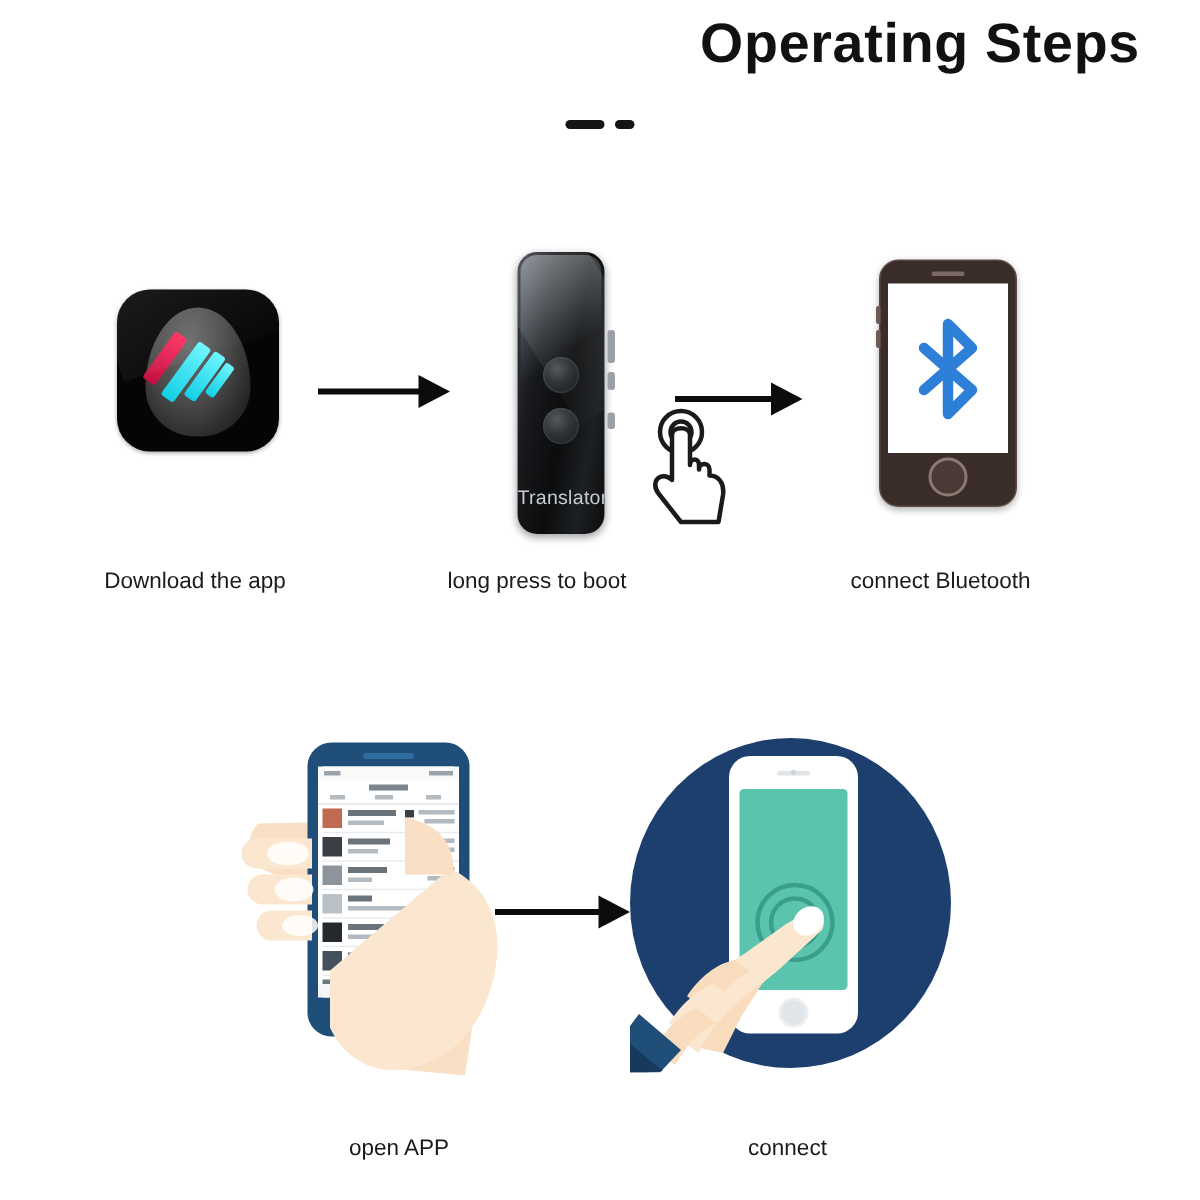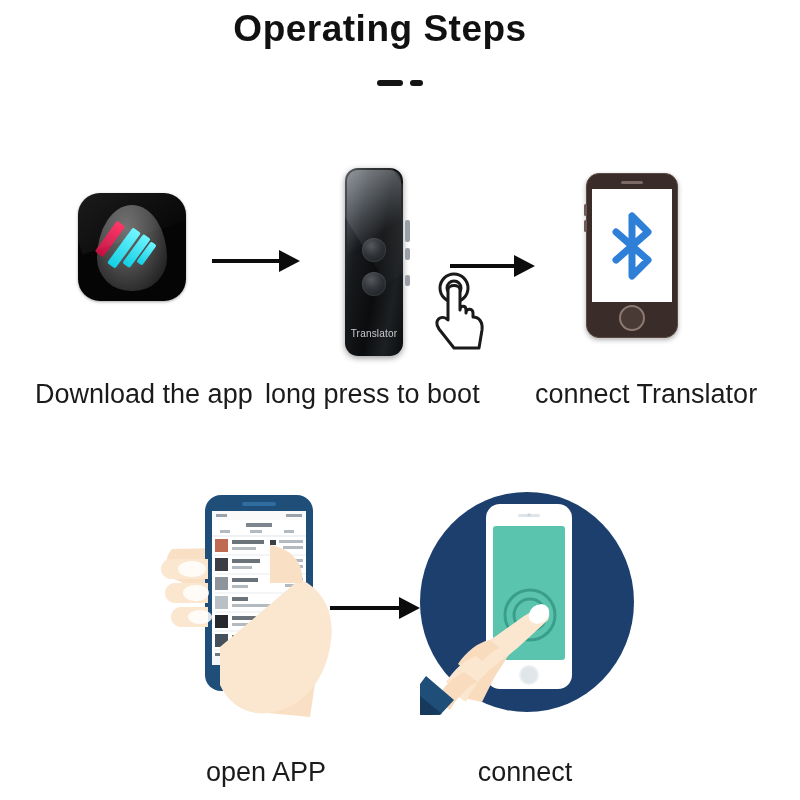--- a/index.html
+++ b/index.html
@@ -16,21 +16,21 @@
     font-family: "Liberation Sans", sans-serif;
     color: #1a1a1a;
   }
 
   
   .page-title {
     position: absolute;
     top: 8px;
     left: 0;
     width: 760px;
-    text-align: center;
+    text-align: right;
     font-size: 37px;
     font-weight: bold;
     letter-spacing: 0.5px;
     color: #111111;
   }
   .title-rule {
     position: absolute;
     top: 76px;
     left: 0;
     width: 800px;
@@ -53,21 +53,21 @@
     border-radius: 3px;
   }
 
   
   .step {
     position: absolute;
   }
   .step-caption {
     position: absolute;
     text-align: center;
-    font-size: 27px;
+    font-size: 15px;
     color: #1b1b1b;
     white-space: nowrap;
   }
 
   
   .arrow {
     position: absolute;
     height: 26px;
     display: flex;
     align-items: center;
@@ -162,21 +162,21 @@
     background: radial-gradient(circle at 38% 32%, #55595e 0%, #303338 45%, #15171a 100%);
     box-shadow: inset 0 0 2px rgba(255,255,255,0.25);
   }
   .device-body .btn-1 { top: 70px; }
   .device-body .btn-2 { top: 104px; }
   .device-body .device-label {
     position: absolute;
     left: 0; right: 0;
     bottom: 17px;
     text-align: center;
-    font-size: 10px;
+    font-size: 13px;
     color: #c9ccd0;
     letter-spacing: 0.2px;
   }
   .device-side {
     position: absolute;
     right: -3px;
     width: 5px;
     border-radius: 2px;
     background: #9aa0a6;
   }
@@ -310,21 +310,21 @@
         <path d="M26 4 L42 20 L26 34 L26 4 M26 34 L42 48 L26 64 L26 34" fill="none" stroke="#2e7fd8" stroke-width="7" stroke-linejoin="round" stroke-linecap="round"></path>
         <path d="M10 20 L26 34 L10 48" fill="none" stroke="#2e7fd8" stroke-width="7" stroke-linejoin="round" stroke-linecap="round"></path>
       </svg>
     </div>
     <span class="home"></span>
   </div>
 </div>
 
 <div class="step-caption caption-row-1" style="left:35px; width:190px;">Download the app</div>
 <div class="step-caption caption-row-1" style="left:265px; width:186px;">long press to boot</div>
-<div class="step-caption caption-row-1" style="left:535px; width:184px;">connect Translator</div>
+<div class="step-caption caption-row-1" style="left:535px; width:184px;">connect Bluetooth</div>
 
 <div class="step" id="hold-phone-wrap">
   <svg width="200" height="230" viewBox="0 0 200 230">
 
     <path d="M22 62 C14 70 14 86 24 92 L60 108 L60 150 C60 190 82 218 118 226
              L160 230 L172 150 L150 96 L120 60 Z" fill="#f9e0c4"></path>
 
     <g>
       <rect x="55" y="8" width="108" height="196" rx="16" fill="#1f4e79"></rect>
       <rect x="62" y="24" width="94" height="154" rx="4" fill="#ffffff"></rect>

